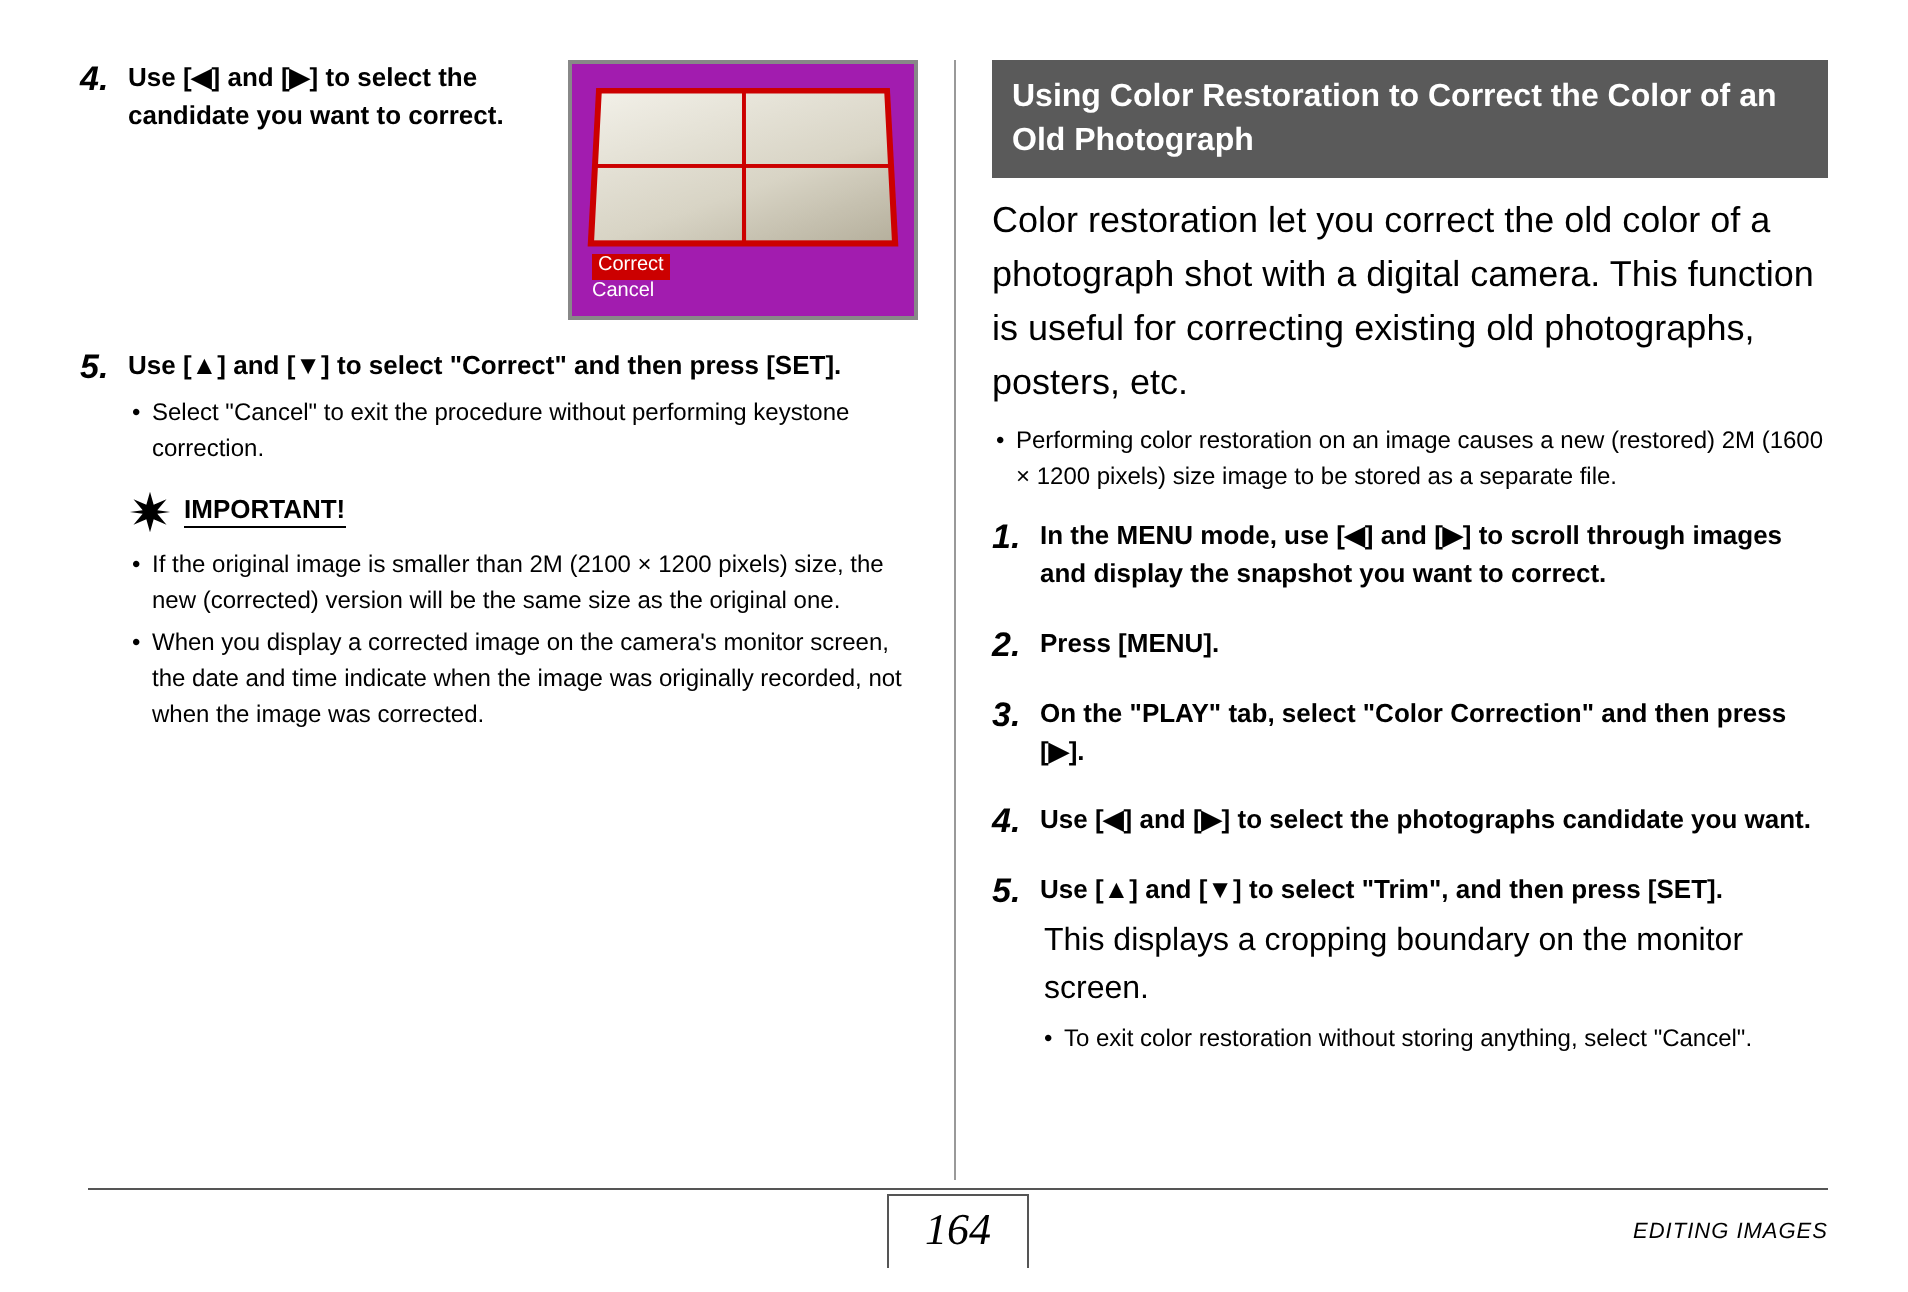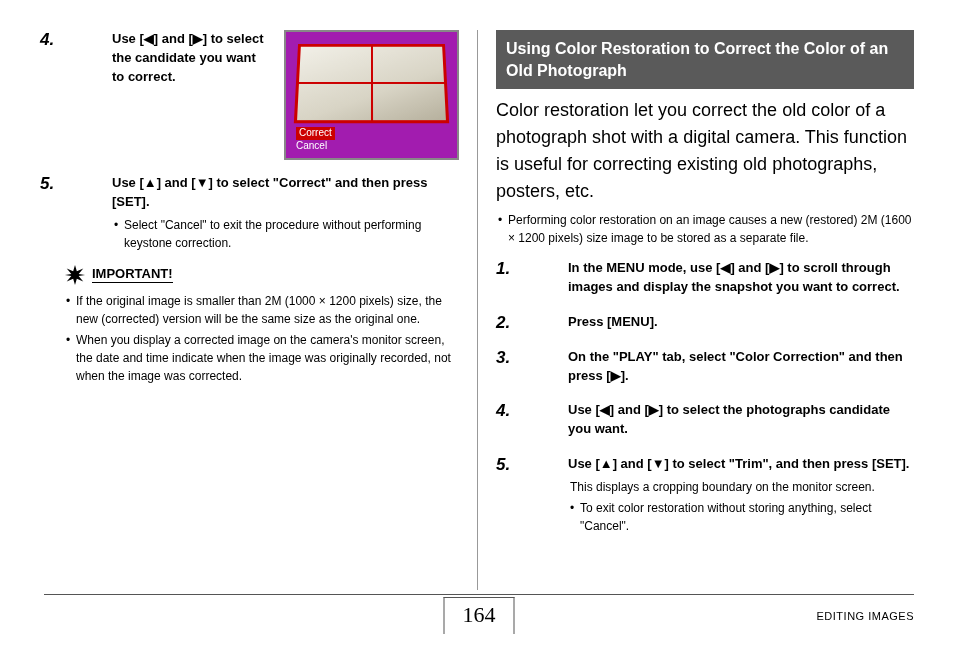--- a/index.html
+++ b/index.html
@@ -31,29 +31,28 @@
     font-style: italic;
     font-weight: bold;
     font-size: 17px;
     width: 24px;
     flex-shrink: 0;
   }
   .step-body {
     flex: 1;
     font-size: 13px;
     line-height: 1.45;
-    margin-left: 48px;
   }
   .step-title {
     font-weight: bold;
     font-size: 13px;
     margin-bottom: 4px;
   }
   .step-sub {
-    font-size: 12px;
+    font-size: 16px;
     margin-left: 2px;
     margin-top: 4px;
     line-height: 1.5;
   }
   .bullet-item {
     display: flex;
     margin-top: 3px;
     font-size: 12px;
     line-height: 1.5;
   }
@@ -136,20 +135,21 @@
     position: absolute;
     left: 44px;
     right: 40px;
     bottom: 12px;
     border-top: 1px solid #555;
     height: 40px;
     display: flex;
     align-items: center;
     justify-content: space-between;
     padding-top: 2px;
+    font-style: italic;
   }
   .page-num-box {
     position: absolute;
     left: 50%;
     transform: translateX(-50%);
     bottom: 0px;
     border: 1px solid #555;
     border-bottom: none;
     padding: 4px 18px 6px 18px;
     font-size: 22px;
@@ -209,21 +209,21 @@
 
     <div class="important-block">
       <div class="important-head">
         <svg class="burst" viewBox="0 0 24 24">
           <polygon points="12,1 14,8 21,5 16,11 23,12 16,13 21,19 14,16 12,23 10,16 3,19 8,13 1,12 8,11 3,5 10,8" fill="#000"></polygon>
         </svg>
         <span class="important-label">IMPORTANT!</span>
       </div>
       <div class="bullet-item">
         <span class="dot">•</span>
-        <span>If the original image is smaller than 2M (1000 × 1200 pixels) size, the new (corrected) version will be the same size as the original one.</span>
+        <span>If the original image is smaller than 2M (2100 × 1200 pixels) size, the new (corrected) version will be the same size as the original one.</span>
       </div>
       <div class="bullet-item">
         <span class="dot">•</span>
         <span>When you display a corrected image on the camera's monitor screen, the date and time indicate when the image was originally recorded, not when the image was corrected.</span>
       </div>
     </div>
   </div>
 
   <div class="col col-right">
     <div class="section-header">Using Color Restoration to Correct the Color of an Old Photograph</div>

